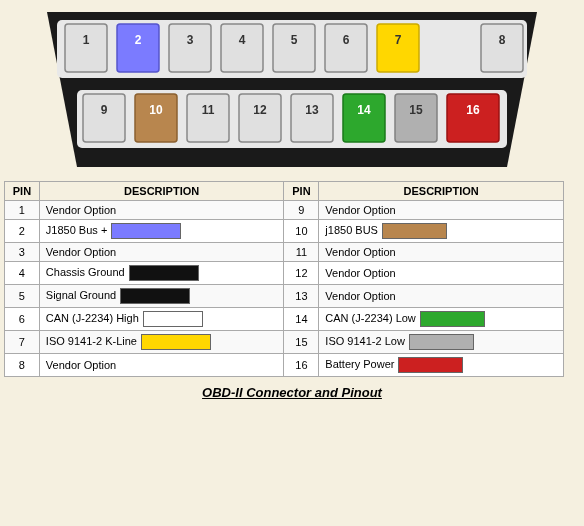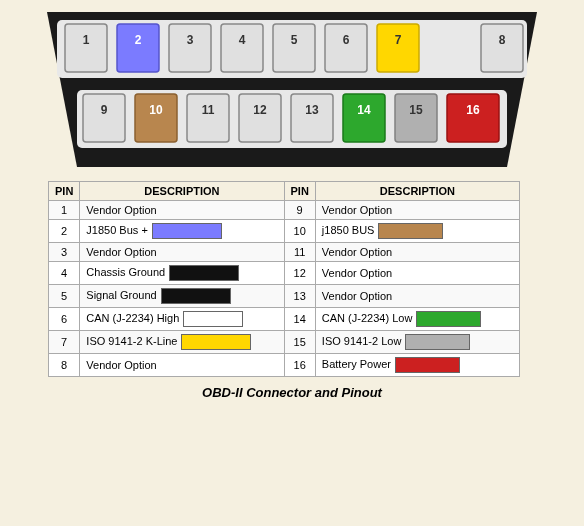--- a/index.html
+++ b/index.html
@@ -25,21 +25,21 @@
     }
 
     .connector-wrapper {
       position: relative;
       width: 490px;
       height: 155px;
     }
 
     
     .table-area {
-      width: 472px;
+      width: 560px;
       border-collapse: collapse;
       margin: 6px 16px 4px 0;
     }
 
     .table-area th, .table-area td {
       border: 1px solid #aaa;
       padding: 3px 6px;
       vertical-align: middle;
     }
 
@@ -72,20 +72,21 @@
       border: 1px solid #666;
     }
 
     
     .caption {
       font-size: 13px;
       font-weight: bold;
       text-align: center;
       margin-top: 4px;
       font-style: italic;
+      text-decoration: underline;
     }
 
     .header-row th {
       background: #f5f0e0;
     }
   </style>
 </head>
 <body>
 
 <div class="connector-area">

